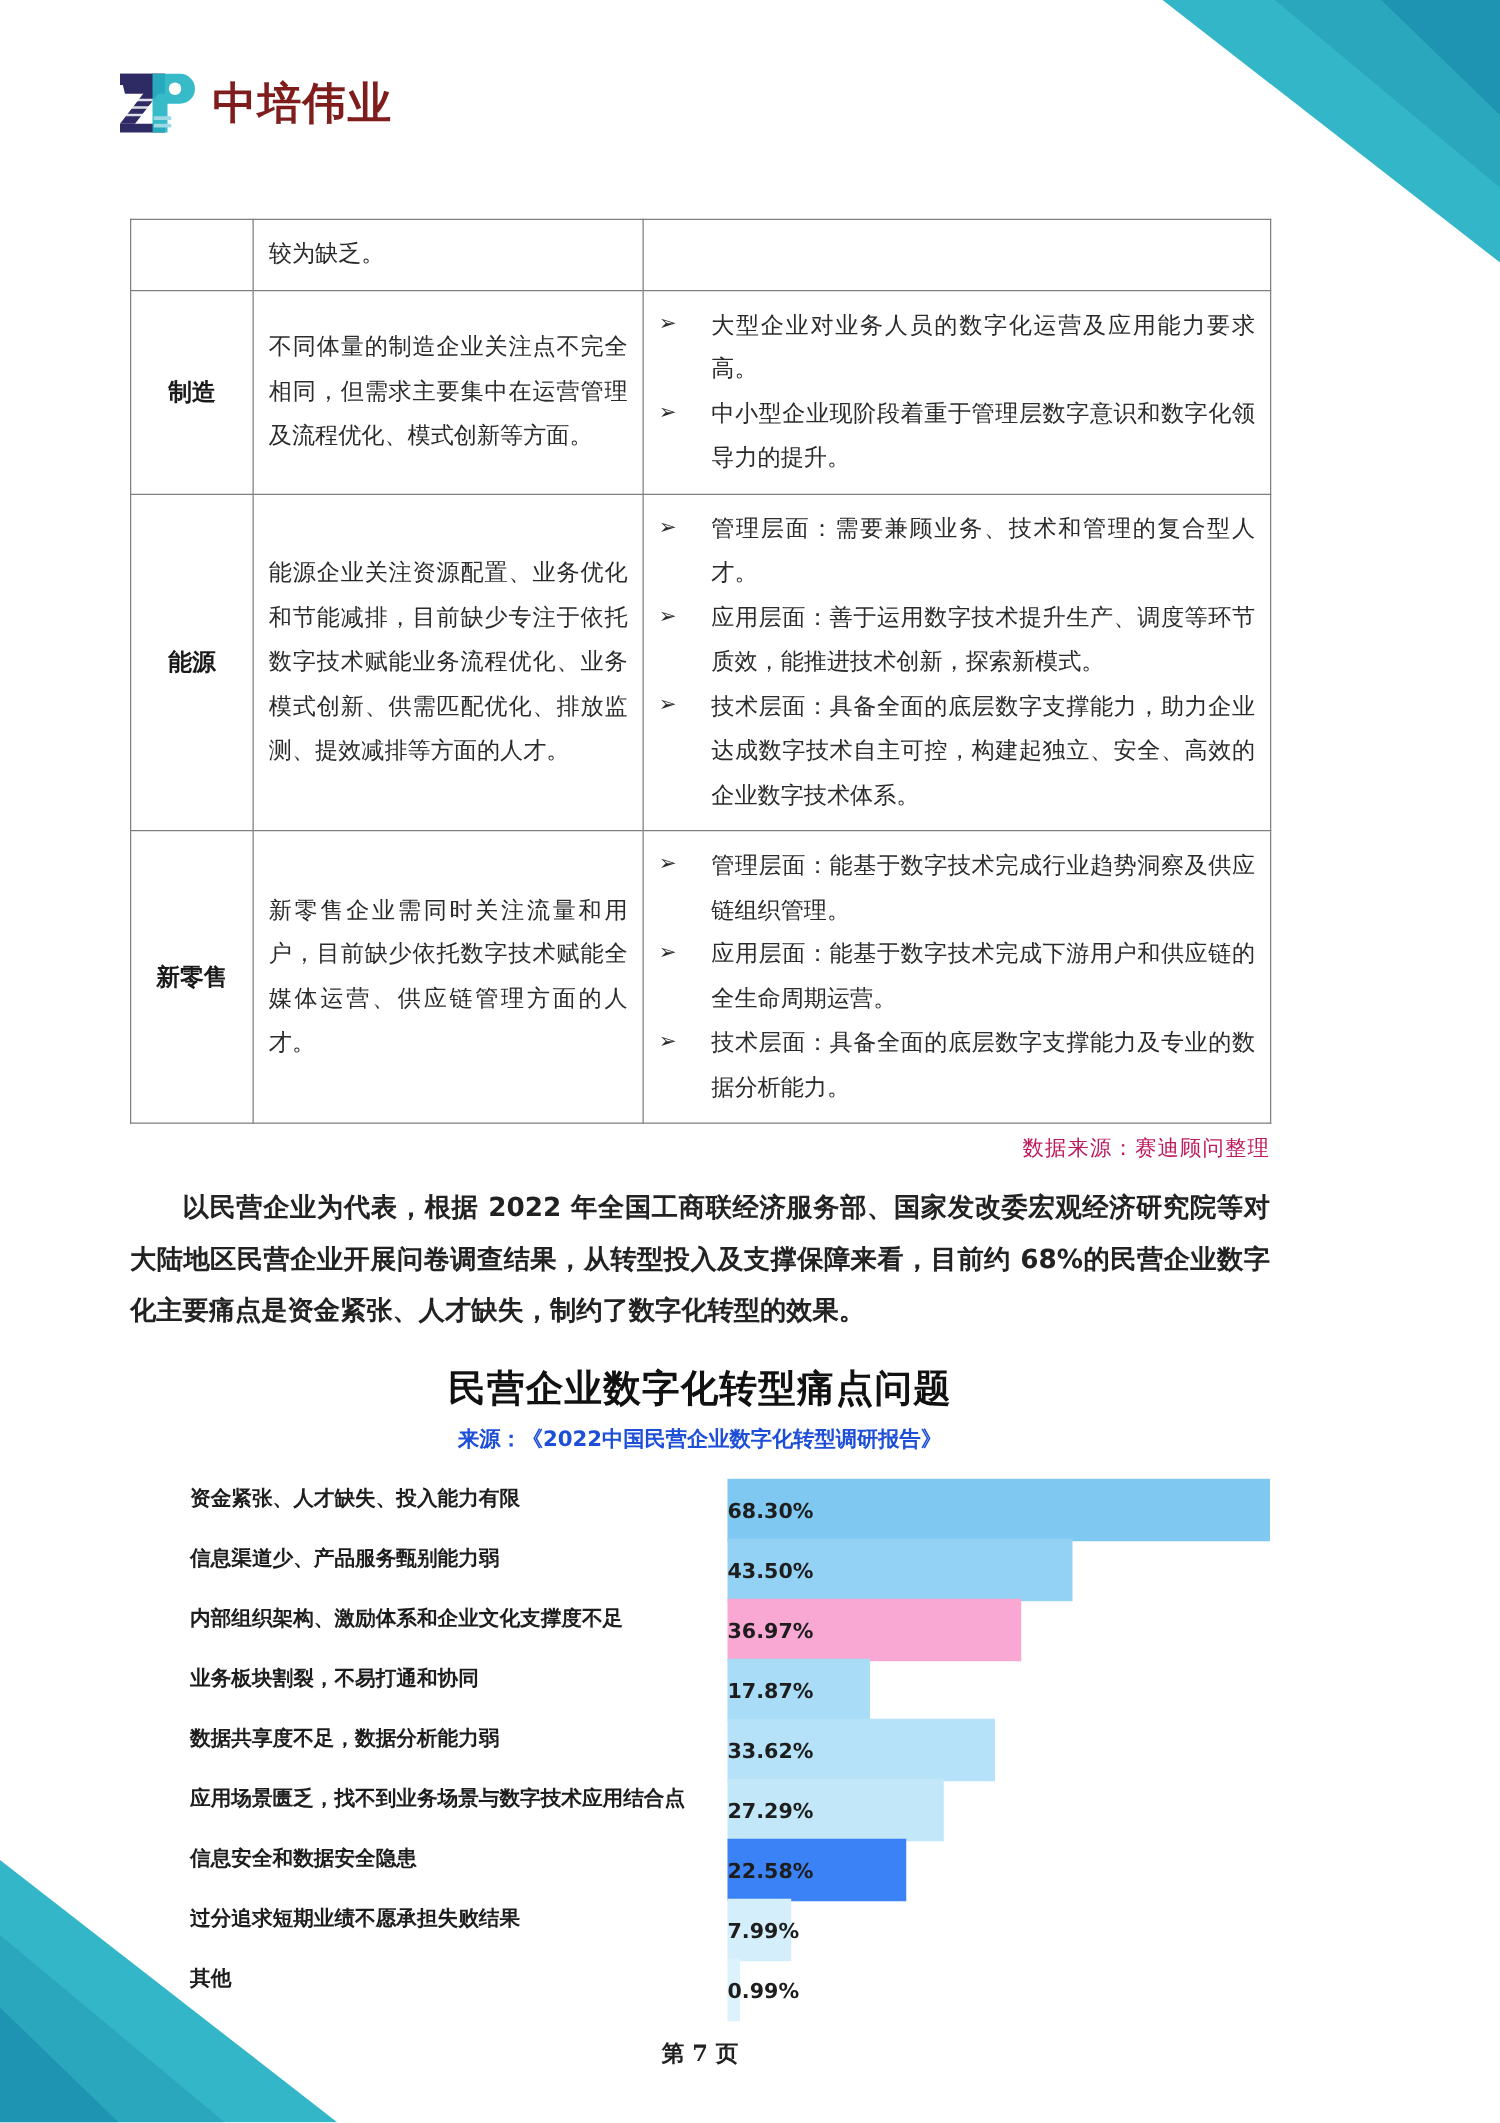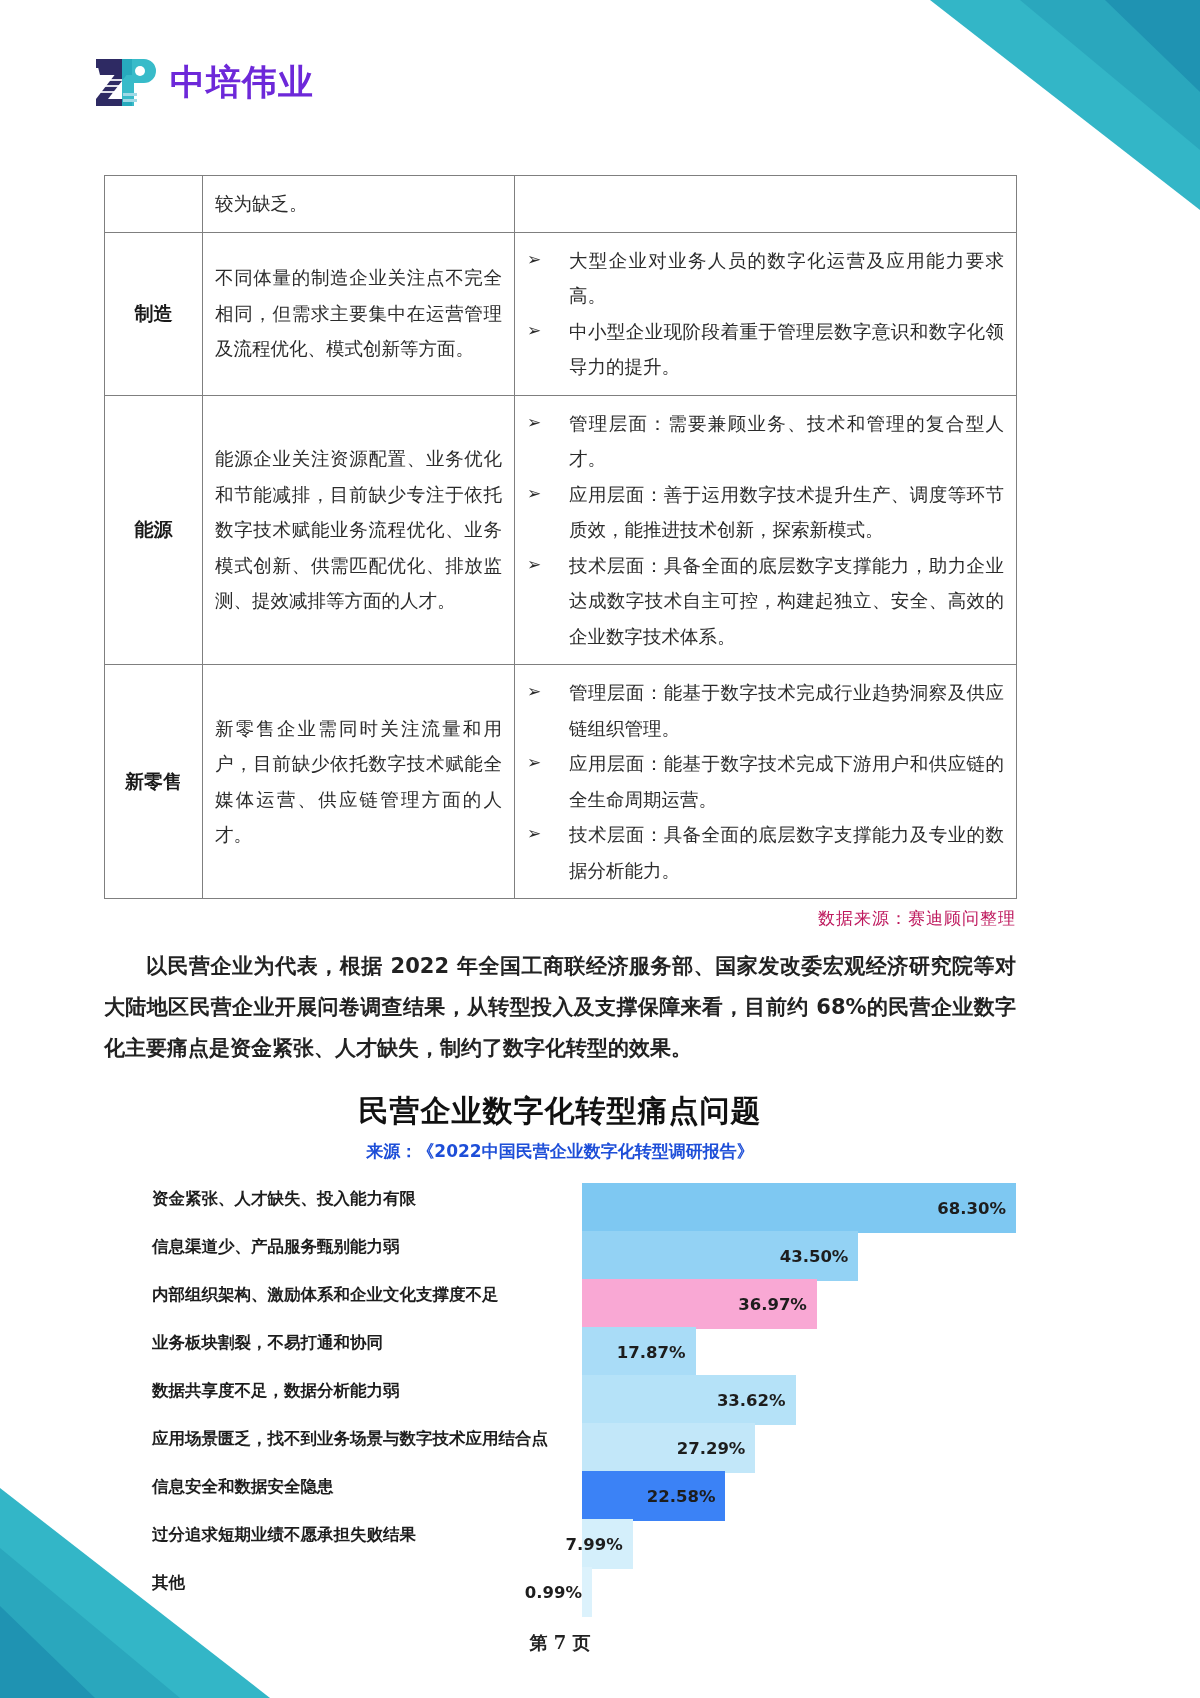--- a/index.html
+++ b/index.html
@@ -10,21 +10,21 @@
     position: relative; overflow: hidden;
   }
 
   
   .corner-tr { position: absolute; top: 0; right: 0; width: 330px; height: 210px; overflow: hidden; pointer-events: none; }
   .corner-bl { position: absolute; bottom: 0; left: 0; width: 330px; height: 210px; overflow: hidden; pointer-events: none; }
 
   
   .logo-block { position: absolute; left: 92px; top: 55px; display: flex; align-items: center; gap: 10px; }
   .logo-mark { width: 68px; height: 54px; position: relative; }
-  .logo-text { font-family: "DejaVu Sans", sans-serif; font-size: 35px; font-weight: 700; color: #6d28d9; letter-spacing: 1px; }
+  .logo-text { font-family: "DejaVu Sans", sans-serif; font-size: 35px; font-weight: 700; color: #7f1d1d; letter-spacing: 1px; }
 
   
   .page-body { position: absolute; left: 104px; top: 175px; width: 912px; }
 
   
   table.matrix { border-collapse: collapse; width: 912px; table-layout: fixed; }
   table.matrix td { border: 1px solid #7f7f7f; vertical-align: middle; padding: 10px 12px; }
   .col-cat { width: 98px; }
   .col-desc { width: 312px; }
   .col-need { width: 502px; }
@@ -75,21 +75,21 @@
   }
   .chart-rows { margin-top: 18px; margin-left: 48px; }
   .chart-row { display: flex; align-items: center; height: 36px; margin-bottom: 12px; }
   .cat-name {
     width: 430px; flex: 0 0 430px; padding-right: 10px;
     font-family: "DejaVu Sans", "Liberation Sans", sans-serif;
     font-size: 16.5px; font-weight: 700; color: #1d1d1d; white-space: nowrap;
   }
   .bar-area { flex: 1 1 auto; position: relative; height: 32px; }
   .bar {
-    height: 50px; display: flex; align-items: center; justify-content: flex-end;
+    height: 50px; display: flex; align-items: center; justify-content: flex-start;
     padding-right: 10px;
   }
   .bar-value {
     font-family: "DejaVu Sans", "Liberation Sans", sans-serif;
     font-size: 16.5px; font-weight: 700; color: #1d1d1d; white-space: nowrap;
   }
 
   .page-num {
     margin-top: 30px; text-align: center;
     font-family: "DejaVu Serif", "Liberation Serif", serif;

